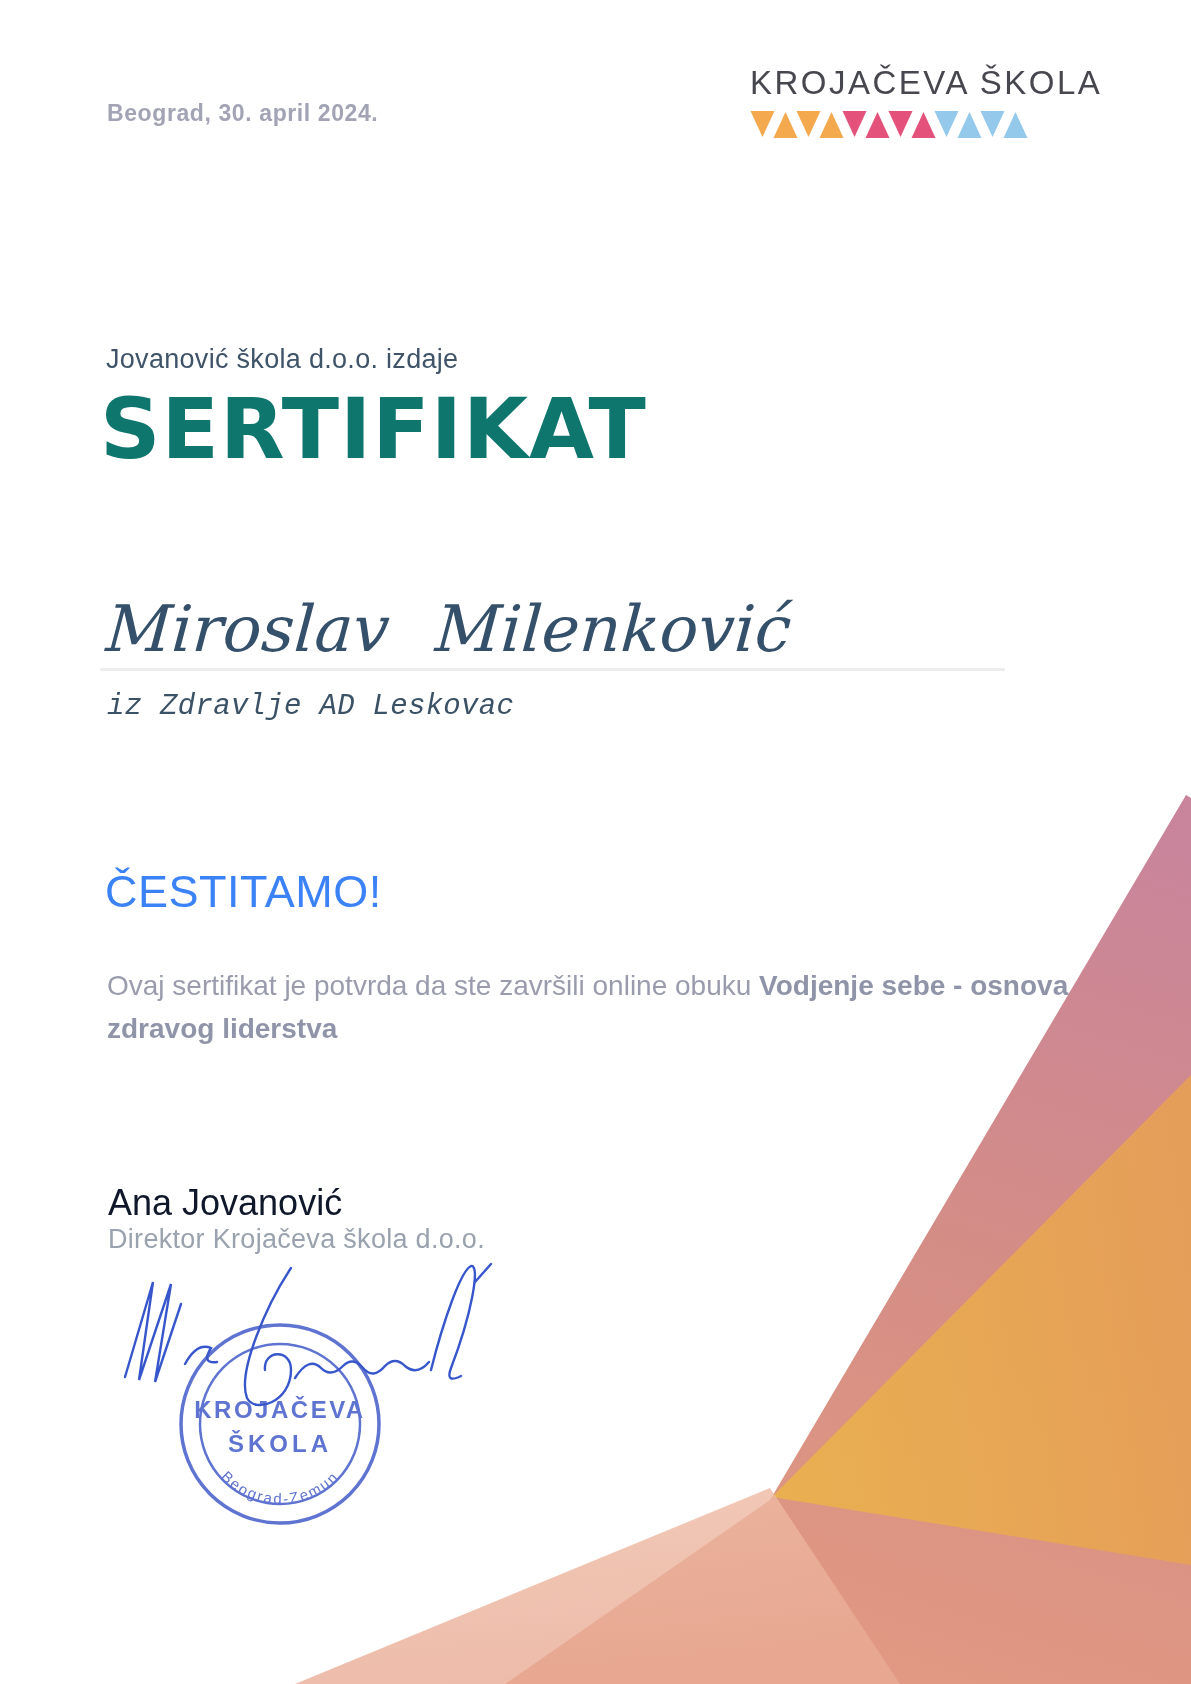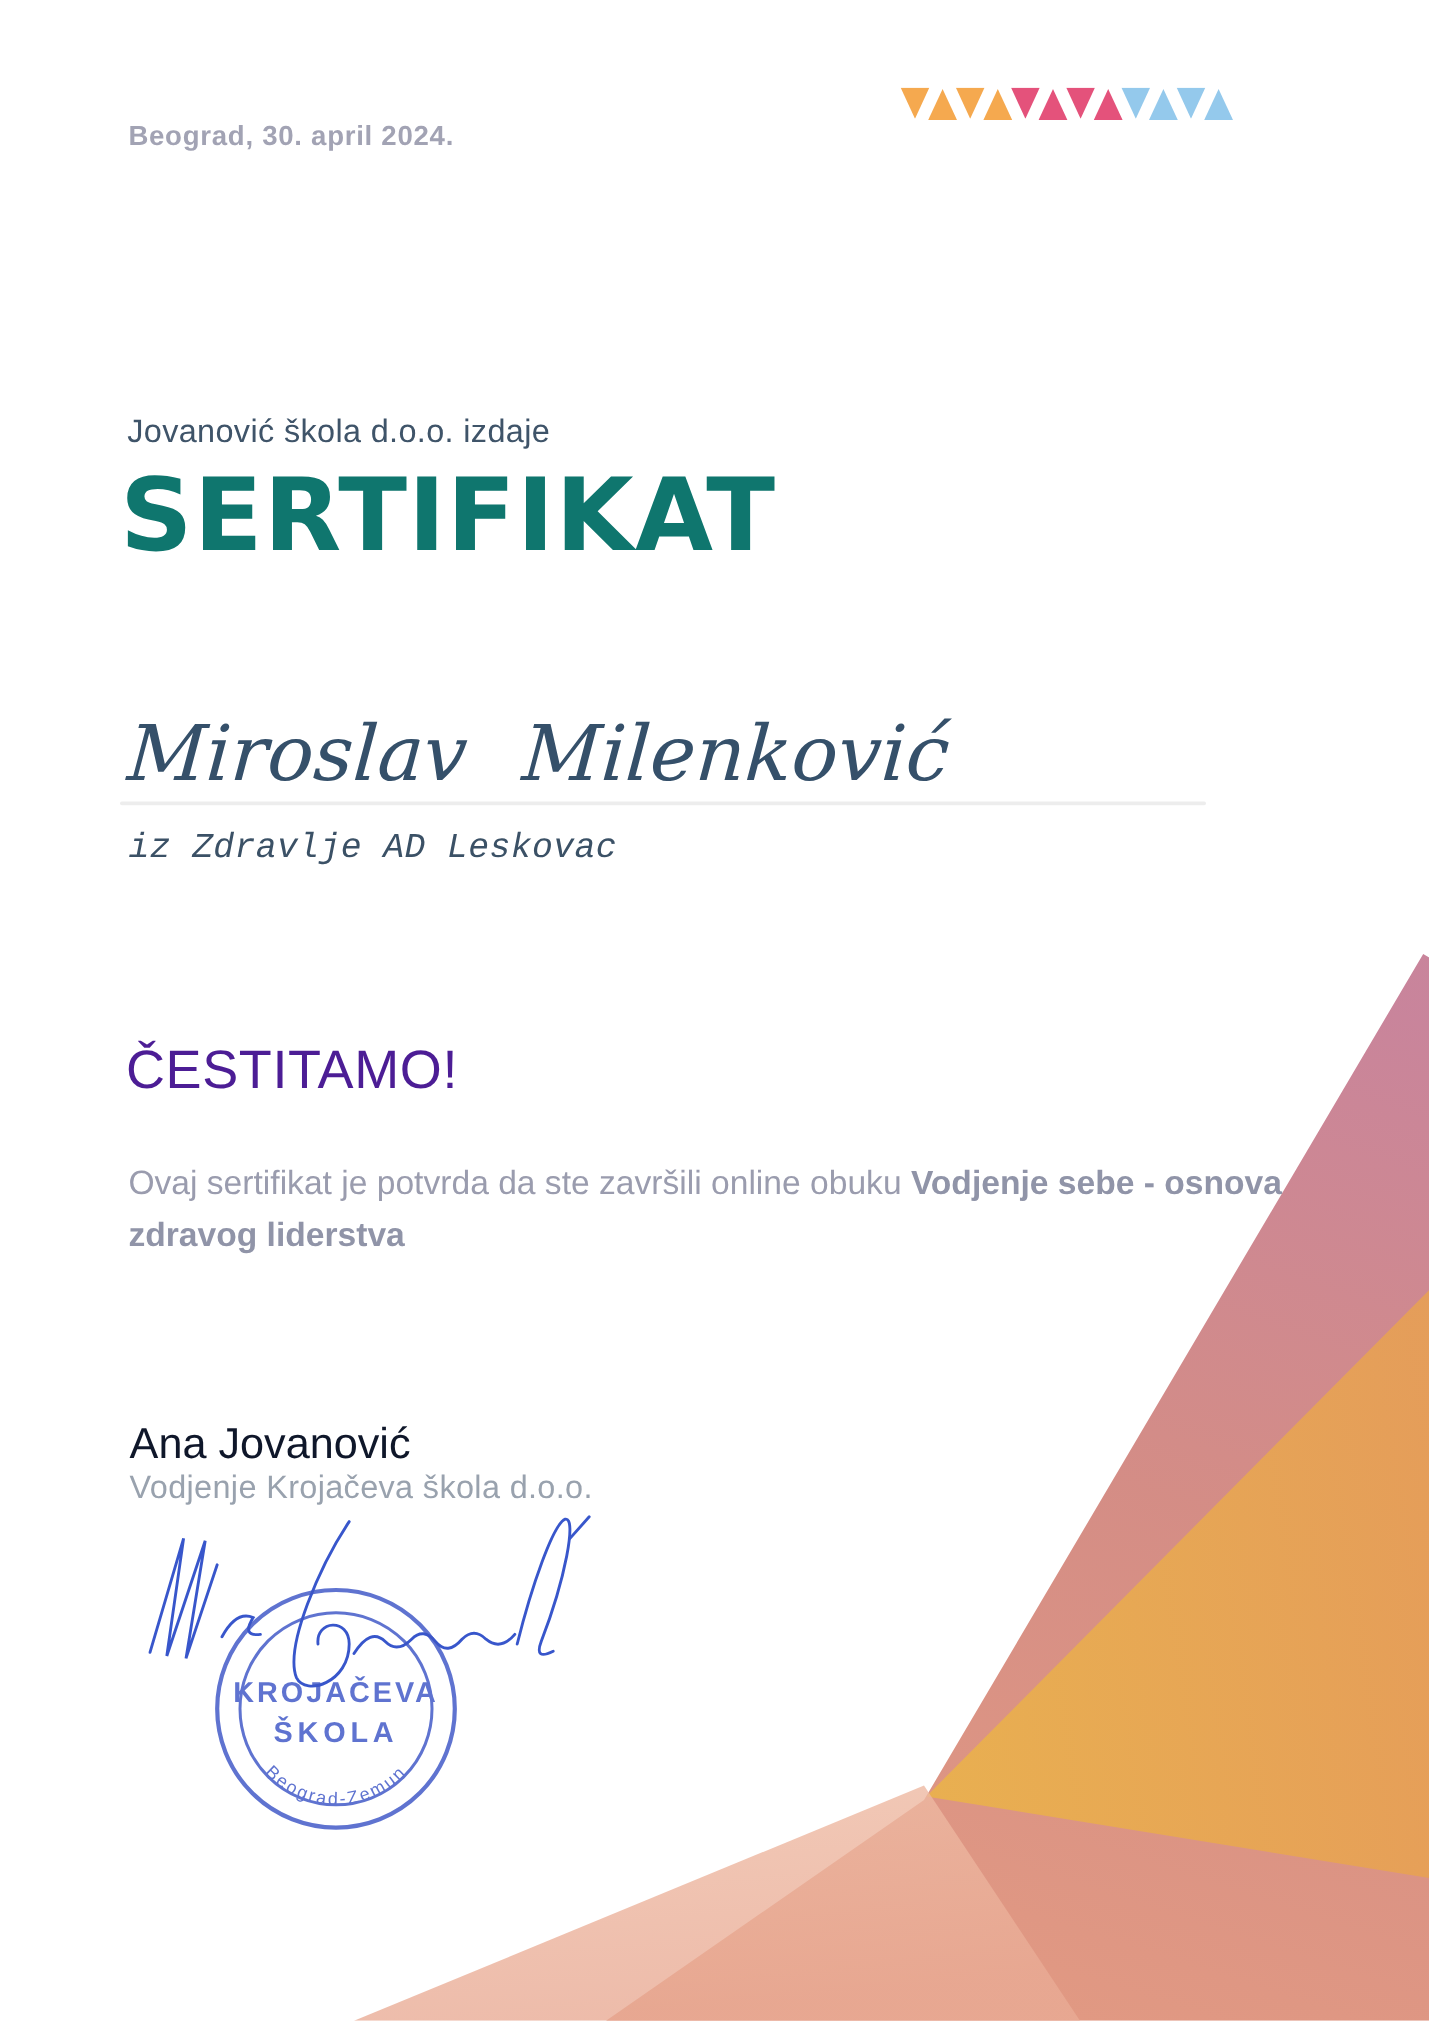--- a/index.html
+++ b/index.html
@@ -20,21 +20,21 @@
   .issuer{left:106px;top:344px;font-size:27px;color:#3f5469;letter-spacing:.3px;}
   .title{left:100px;top:380px;font-size:84px;font-weight:800;color:#0f766e;
          font-family:"DejaVu Sans", sans-serif;letter-spacing:1px;}
   
   .name{left:104px;top:592px;font-size:64px;color:#35506a;
         font-family:"DejaVu Serif", serif;font-style:italic;font-weight:500;
         word-spacing:26px;transform:skewX(-4deg);transform-origin:left bottom;}
   .name-line{left:100px;top:668px;width:905px;height:3px;background:#ededed;border-radius:2px;}
   .org{left:107px;top:690px;font-size:29px;font-style:italic;color:#3b5166;letter-spacing:.3px;font-family:Liberation Mono, monospace;}
   
-  .congrats{left:105px;top:866px;font-size:45px;color:#4c1d95;letter-spacing:.5px;}
+  .congrats{left:105px;top:866px;font-size:45px;color:#3b82f6;letter-spacing:.5px;}
   .body-text{left:107px;top:936px;width:1005px;font-size:28px;line-height:1.55;color:#9a9cae;}
   .body-text b{font-weight:700;color:#9094a8;}
   
   .signer-name{left:108px;top:1182px;font-size:36px;color:#0f172a;}
   .signer-title{left:108px;top:1224px;font-size:27px;color:#99a2ae;letter-spacing:.3px;}
   
   .shapes{left:0;top:0;pointer-events:none;}
   .sig{left:95px;top:1252px;pointer-events:none;}
   .stamp{left:168px;top:1312px;pointer-events:none;opacity:.82;}
 </style>
@@ -58,20 +58,21 @@
     </linearGradient>
   </defs>
   <polygon points="1191,798 1186,795 770,1500 505,1684 1191,1684" fill="url(#gradR)" opacity="0.95"></polygon>
   <polygon points="772,1497 1191,1075 1191,1565" fill="url(#gradG)" opacity="0.9"></polygon>
   <polygon points="770,1488 295,1684 900,1684" fill="url(#gradP)" opacity="0.8"></polygon>
 </svg>
 
 <div class="abs date">Beograd, 30. april 2024.</div>
 
 <div class="abs logo">
+  <div class="logo-text">KROJAČEVA ŠKOLA</div>
   <div class="tri-strip">
       <span class="tri down" style="background: rgb(245, 169, 79);"></span>
       <span class="tri up" style="background: rgb(245, 169, 79);"></span>
       <span class="tri down" style="background: rgb(245, 169, 79);"></span>
       <span class="tri up" style="background: rgb(245, 169, 79);"></span>
       <span class="tri down" style="background: rgb(228, 82, 123);"></span>
       <span class="tri up" style="background: rgb(228, 82, 123);"></span>
       <span class="tri down" style="background: rgb(228, 82, 123);"></span>
       <span class="tri up" style="background: rgb(228, 82, 123);"></span>
       <span class="tri down" style="background: rgb(148, 201, 236);"></span>
@@ -85,21 +86,21 @@
 <div class="abs title">SERTIFIKAT</div>
 
 <div class="abs name">Miroslav Milenković</div>
 <div class="abs name-line"></div>
 <div class="abs org">iz Zdravlje AD Leskovac</div>
 
 <div class="abs congrats">ČESTITAMO!</div>
 <p class="abs body-text"><span>Ovaj sertifikat je potvrda da ste završili online obuku </span><b>Vodjenje sebe - osnova zdravog liderstva</b></p>
 
 <div class="abs signer-name">Ana Jovanović</div>
-<div class="abs signer-title">Vodjenje Krojačeva škola d.o.o.</div>
+<div class="abs signer-title">Direktor Krojačeva škola d.o.o.</div>
 
 <svg class="abs sig" width="420" height="170" viewBox="0 0 420 170">
   <g fill="none" stroke="#2e4ec9" stroke-width="2.4" stroke-linecap="round" opacity="0.95">
     <path d="M 30,125 L 58,30 L 44,128 L 76,32 L 60,130 L 86,52"></path>
     <path d="M 90,112 Q 102,90 116,96 Q 106,112 122,110"></path>
     <path d="M 196,16 C 172,52 142,120 152,146 C 160,162 196,150 196,118 C 196,96 168,98 170,118"></path>
     <path d="M 200,126 Q 214,104 226,116 Q 236,126 248,114 Q 258,104 268,116 Q 278,128 290,114 Q 300,104 310,114 Q 322,124 334,110"></path>
     <path d="M 336,118 C 348,70 366,18 376,14 C 386,12 376,64 356,116 Q 350,132 366,124"></path>
     <path d="M 380,30 L 396,12"></path>
   </g>

